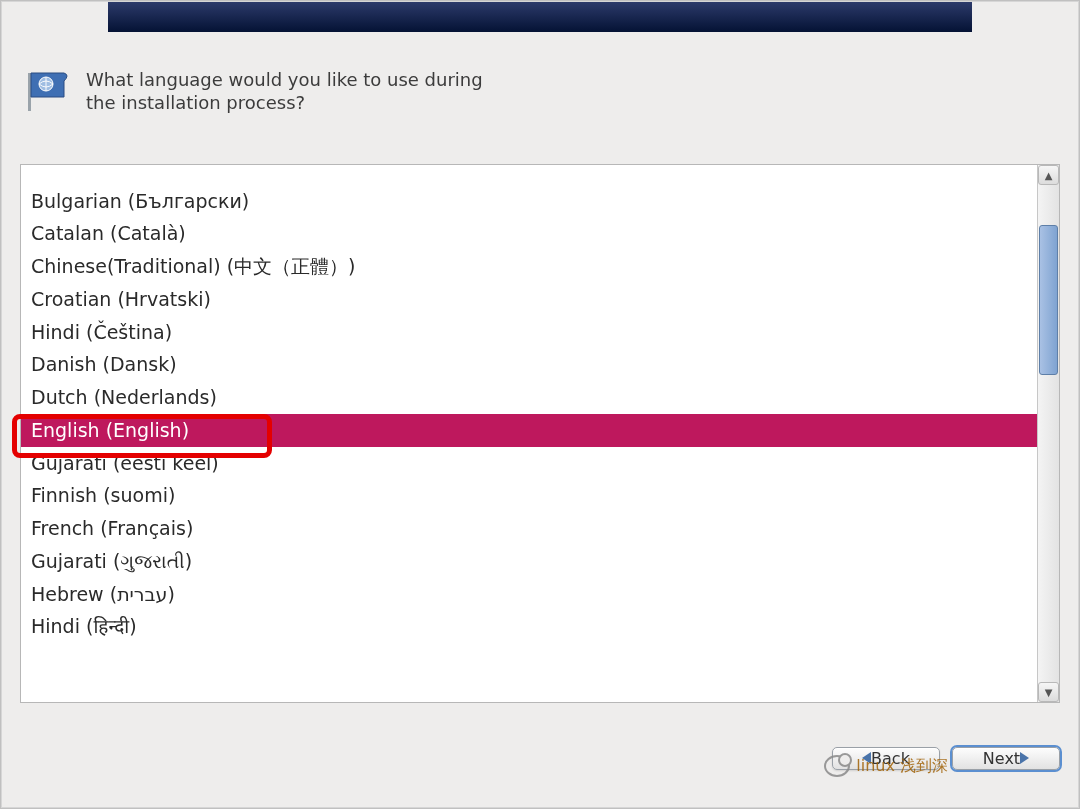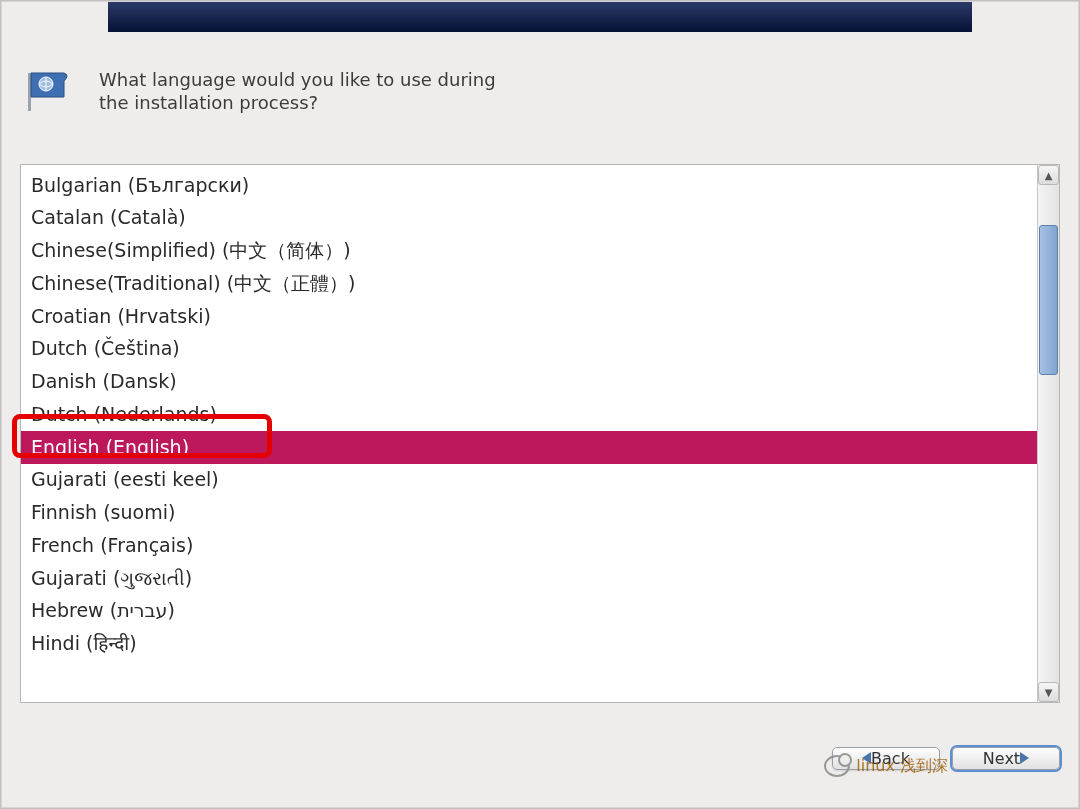--- a/index.html
+++ b/index.html
@@ -25,21 +25,21 @@
       top: 0;
       height: 30px;
       background: linear-gradient(#2c3a6a, #041234);
     }
     .prompt-row {
       position: absolute;
       left: 24px;
       top: 66px;
       display: flex;
       align-items: center;
-      gap: 29px;
+      gap: 16px;
     }
     .flag {
       width: 44px;
       height: 44px;
       position: relative;
     }
     .flag-svg { width: 44px; height: 44px; }
     .prompt-text {
       color: #3c3c3c;
       font-size: 18px;
@@ -52,21 +52,21 @@
       right: 18px;
       top: 162px;
       bottom: 104px;
       display: flex;
       border: 1px solid #b7b7b7;
       background: #ffffff;
     }
     .lang-list {
       flex: 1 1 auto;
       overflow: hidden;
-      padding: 4px 0 2px 0;
+      padding: 20px 0 2px 0;
     }
     .lang-item {
       font-size: 19px;
       color: #2a2a2a;
       padding: 4.5px 10px 4.5px 10px;
       line-height: 1.25;
       white-space: nowrap;
       cursor: pointer;
     }
     .lang-item.selected {
@@ -205,24 +205,23 @@
         <path d="M13 15 Q20 9 27 15 M13 15 Q20 21 27 15 M20 8 L20 22" stroke="#ffffff" stroke-width="0.9" fill="none"></path>
       </svg>
     </div>
     <div class="prompt-text">What language would you like to use during the installation process?</div>
   </div>
 
   <div class="list-wrap">
     <div class="lang-list" id="lang-list">
         <div class="lang-item">Bulgarian (Български)</div>
         <div class="lang-item">Catalan (Català)</div>
-        <div class="lang-item">Chinese(Simplified) (中文（简体）)</div>
         <div class="lang-item">Chinese(Traditional) (中文（正體）)</div>
         <div class="lang-item">Croatian (Hrvatski)</div>
-        <div class="lang-item">Dutch (Čeština)</div>
+        <div class="lang-item">Hindi (Čeština)</div>
         <div class="lang-item">Danish (Dansk)</div>
         <div class="lang-item">Dutch (Nederlands)</div>
         <div class="lang-item selected">English (English)</div>
         <div class="lang-item">Gujarati (eesti keel)</div>
         <div class="lang-item">Finnish (suomi)</div>
         <div class="lang-item">French (Français)</div>
         <div class="lang-item">Gujarati (ગુજરાતી)</div>
         <div class="lang-item">Hebrew (עברית)</div>
         <div class="lang-item">Hindi (हिन्दी)</div>
       </div>

